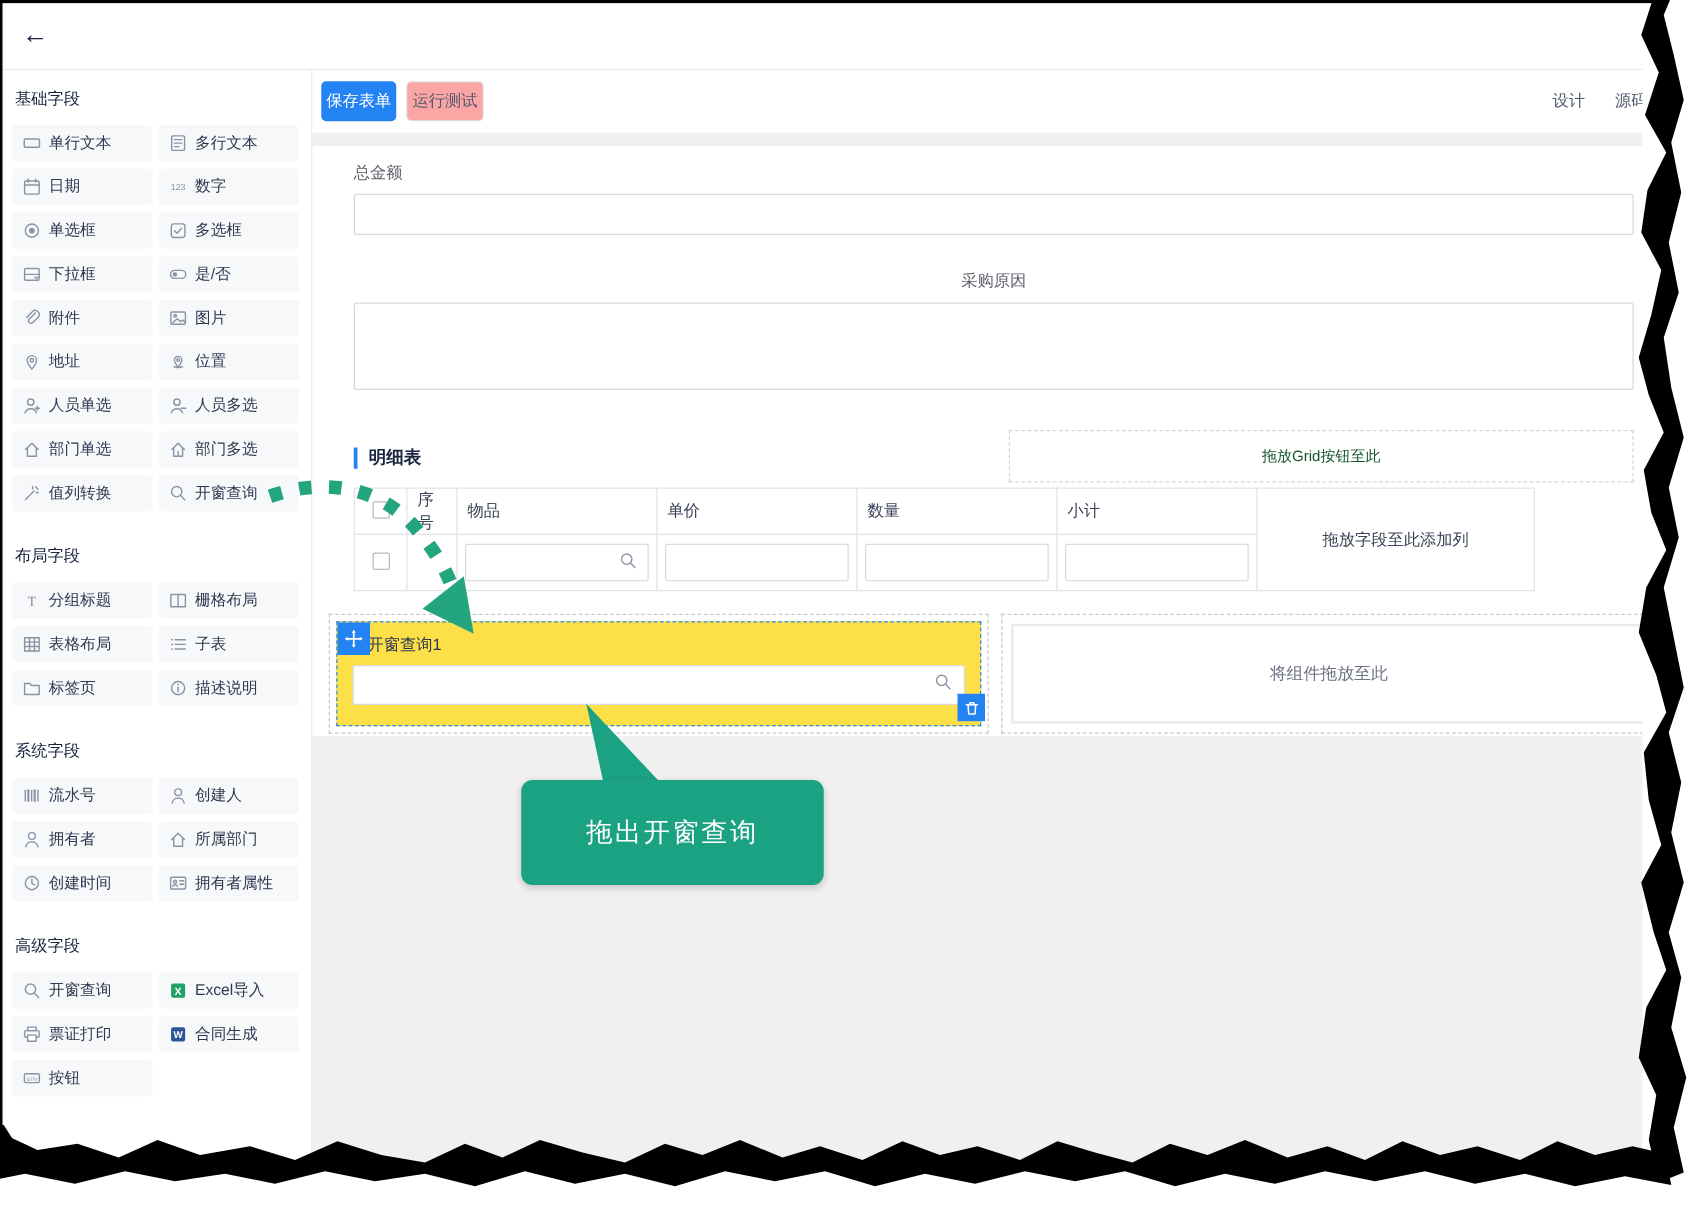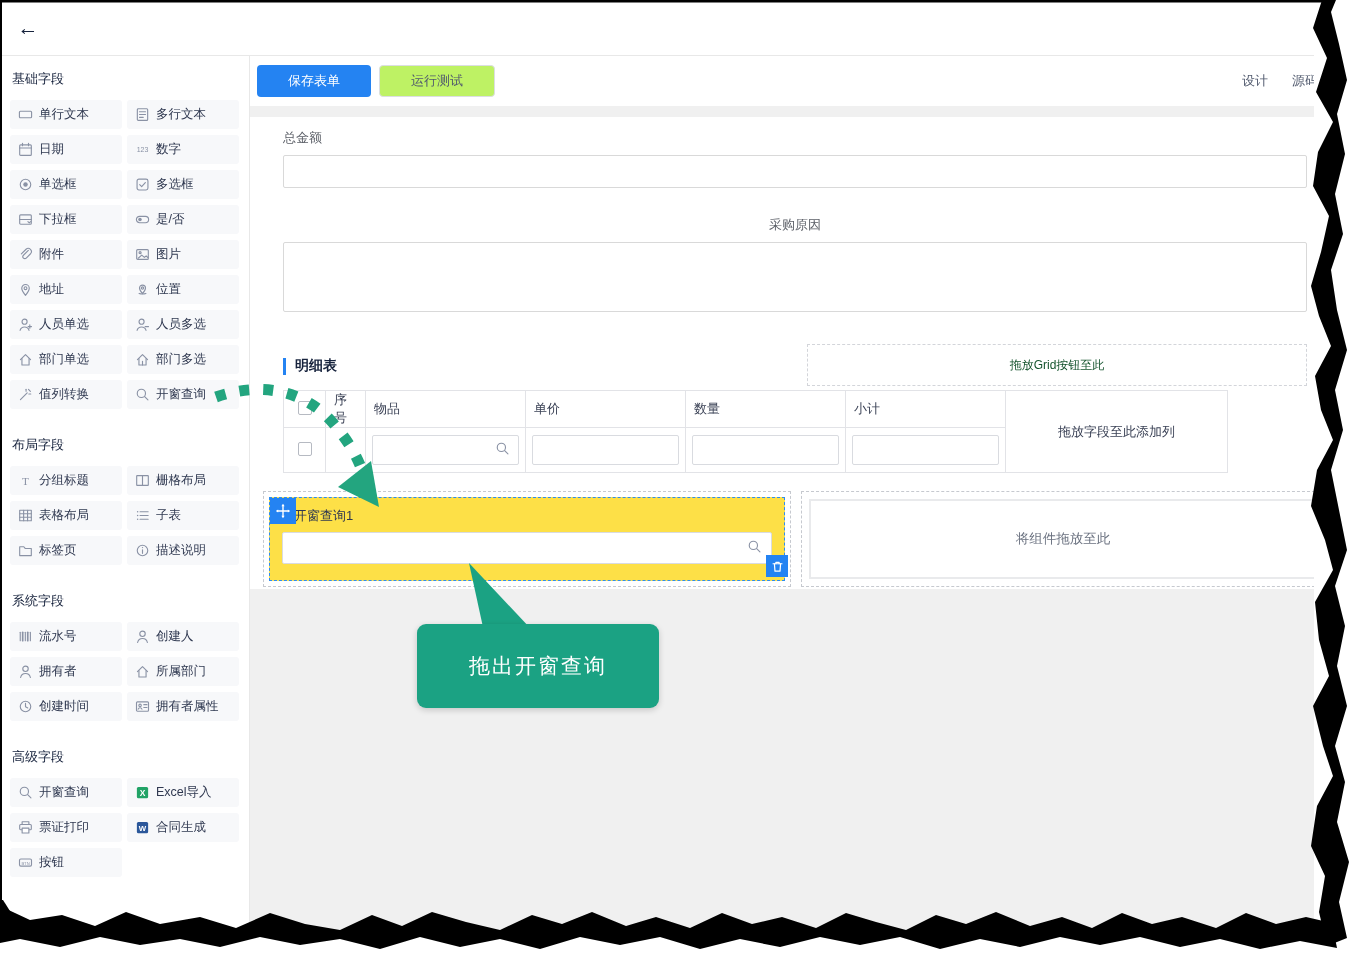--- a/index.html
+++ b/index.html
@@ -19,23 +19,23 @@
   .sidebar { width:250px; background:#fff; border-right:1px solid #e8e8e8; padding:14px 10px 0 10px; overflow:hidden; }
   .side-section-title { font-size:13px; color:#17233d; margin:0 0 12px 2px; }
   .side-section { margin-bottom:0; }
   .side-section + .side-section .side-section-title { margin-top:27px; }
   .side-items { display:grid; grid-template-columns:1fr 1fr; gap:6px 5px; }
   .side-item { height:29px; background:#f7f8fa; border-radius:3px; display:flex; align-items:center; padding:0 7px; gap:6px; font-size:12.5px; color:#2f3850; cursor:pointer; white-space:nowrap; }
   .side-item .ic { display:flex; align-items:center; justify-content:center; width:16px; height:16px; flex:none; }
 
   .main { flex:1; background:#f0f0f0; display:flex; flex-direction:column; position:relative; }
   .toolbar { height:50px; background:#fff; display:flex; align-items:center; padding:0 46px 0 7px; }
-  .btn { height:32px; border-radius:4px; font-size:13px; display:inline-flex; align-items:center; padding:0 31px; cursor:pointer; }
+  .btn { height:32px; border-radius:4px; font-size:13px; display:inline-flex; align-items:center; padding:0 4px; cursor:pointer; }
   .btn-primary { background:#2483f2; color:#fff; }
-  .btn-default { background:#bef264; color:#515a6e; border:1px solid #dcdee2; margin-left:8px; }
+  .btn-default { background:#fca5a5; color:#515a6e; border:1px solid #dcdee2; margin-left:8px; }
   .toolbar .spacer { flex:1; }
   .view-link { font-size:13px; color:#515a6e; margin-left:24px; cursor:pointer; }
 
   
   .canvas { flex:1; padding-top:11px; position:relative; }
   .panel { background:#fff; padding:12px 57px 2px 33px; }
   .f-label { font-size:13px; color:#5a5e66; margin-top:10px; }
   .f-label.first { margin-top:0; }
   .input-box { margin-top:8px; height:33px; background:#fff; border:1px solid #d9d9d9; border-radius:2px; }
   .textarea-box { margin-top:8px; height:70px; background:#fff; border:1px solid #d9d9d9; border-radius:2px; }

